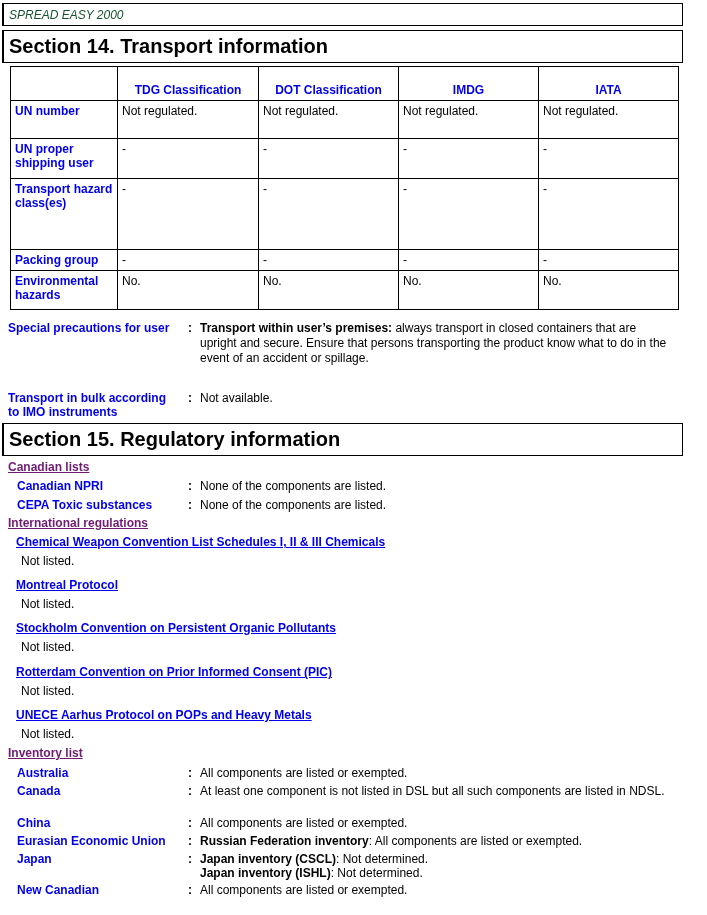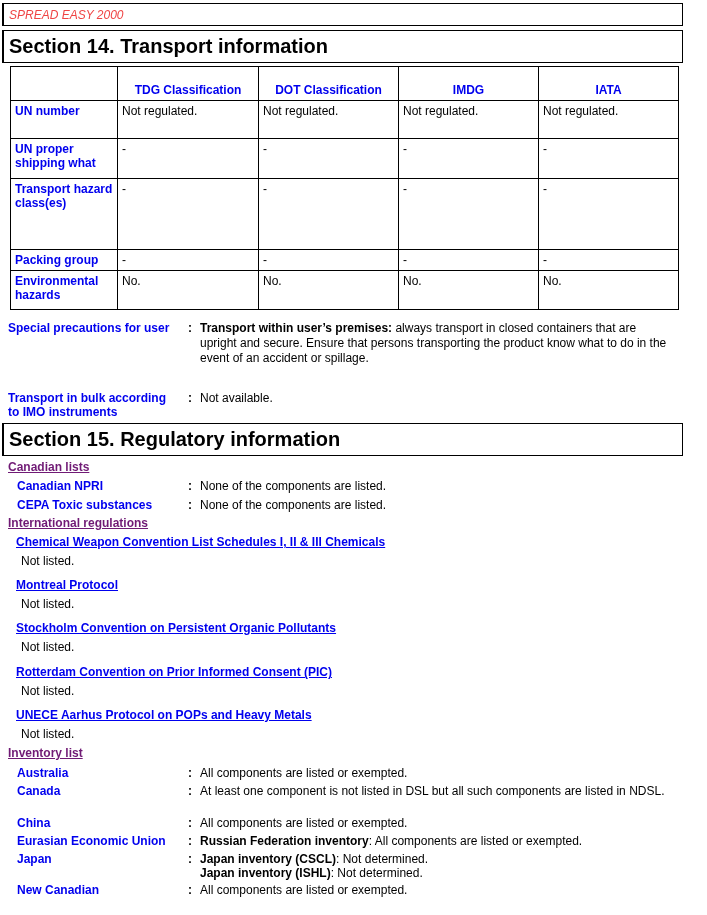--- a/index.html
+++ b/index.html
@@ -7,21 +7,21 @@
     position:relative; width:707px; height:915px; background:#fff;
     font-family:"Liberation Sans", sans-serif; font-size:12px; color:#000;
     overflow:hidden;
   }
   .box {
     position:absolute; left:2px; width:681px; box-sizing:border-box;
     border:1px solid #000; border-left-width:2px; background:#fff;
     display:flex; align-items:center; padding-left:5px;
   }
   .product-box { top:3px; height:23px; }
-  .product-name { font-style:italic; font-size:12px; color:#ef4444; }
+  .product-name { font-style:italic; font-size:12px; color:#14532d; }
   .section-box { height:33px; font-weight:bold; font-size:20px; letter-spacing:0px; }
   .s14 { top:30px; }
   .s15 { top:423px; }
 
   table.ttable {
     position:absolute; left:10px; top:66px; width:668px;
     border-collapse:collapse; table-layout:fixed;
   }
   .ttable th, .ttable td {
     border:1px solid #000; vertical-align:top; text-align:left;
@@ -82,21 +82,21 @@
       <th>IATA</th>
     </tr>
     <tr style="height:38px">
       <td class="lab">UN number</td>
       <td>Not regulated.</td>
       <td>Not regulated.</td>
       <td>Not regulated.</td>
       <td>Not regulated.</td>
     </tr>
     <tr style="height:40px">
-      <td class="lab">UN proper shipping what</td>
+      <td class="lab">UN proper shipping user</td>
       <td>-</td>
       <td>-</td>
       <td>-</td>
       <td>-</td>
     </tr>
     <tr style="height:71px">
       <td class="lab">Transport hazard class(es)</td>
       <td>-</td>
       <td>-</td>
       <td>-</td>

